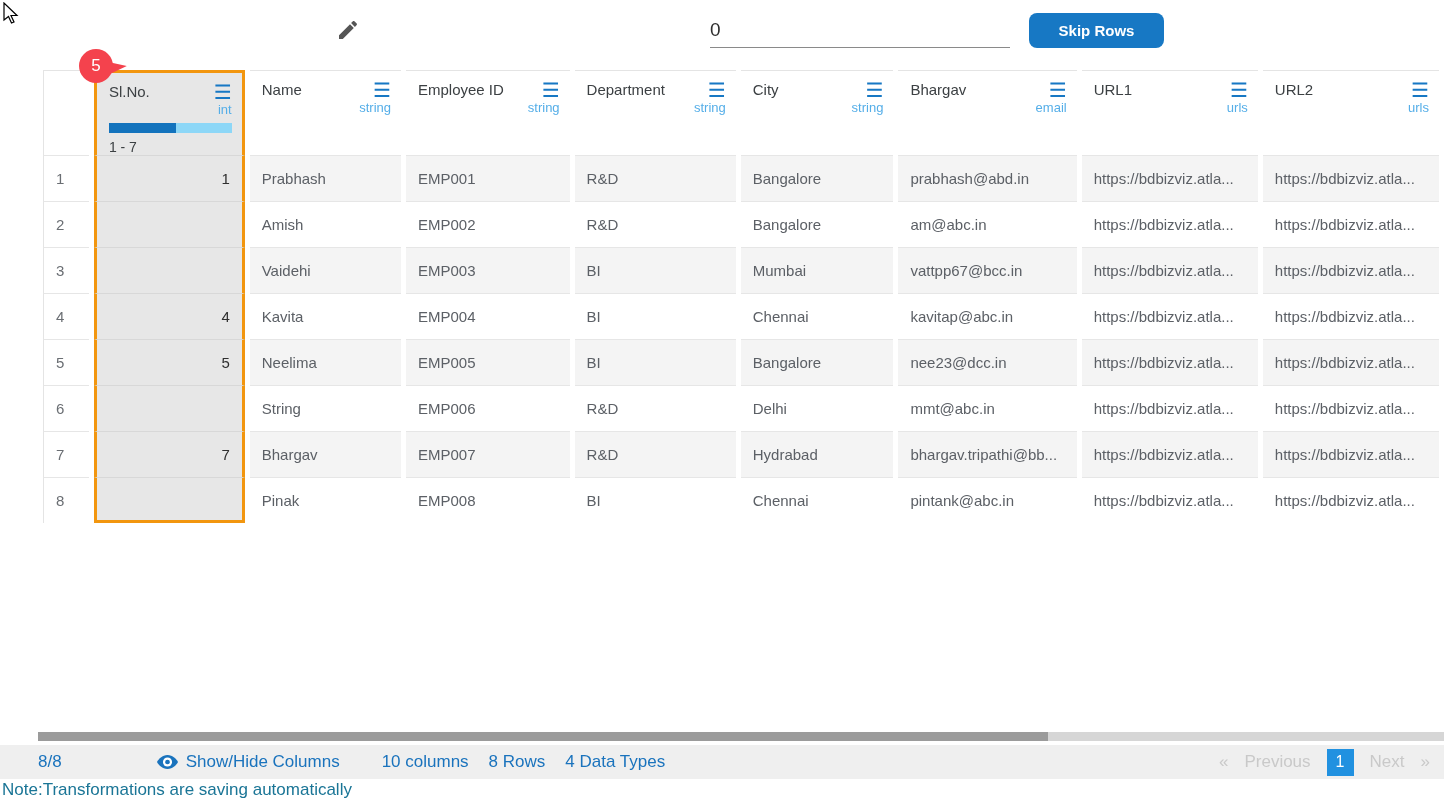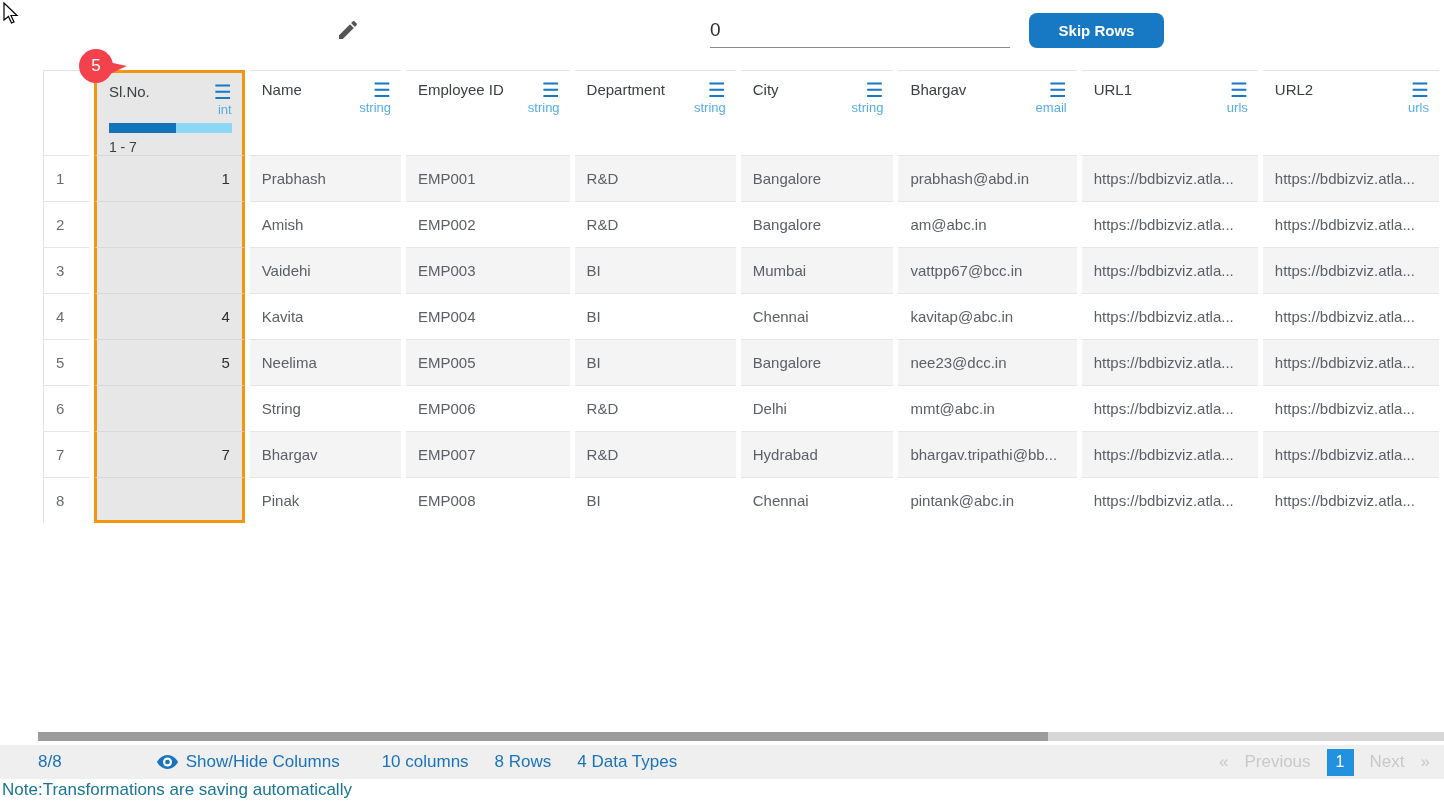--- a/index.html
+++ b/index.html
@@ -65,21 +65,21 @@
 
   
   .hscroll-track { position:absolute; left:38px; top:732px; width:1406px; height:9px; background:#d6d6d6; }
   .hscroll-thumb { position:absolute; left:0; top:0; width:1010px; height:9px; background:#9b9b9b; cursor:grab; }
 
   
   .footerbar { position:absolute; left:0; top:745px; width:1444px; height:34px; background:#efefef;
                display:flex; align-items:center; font-size:17px; color:#1a73bd; }
   .f-count { margin-left:38px; }
   .f-showhide { margin-left:95px; display:flex; align-items:center; gap:8px; cursor:pointer; }
-  .f-stats { margin-left:42px; display:flex; gap:26px; }
+  .f-stats { margin-left:42px; display:flex; gap:20px; }
   .pager { margin-left:auto; margin-right:14px; display:flex; align-items:center; gap:16px;
            color:#c9c9c9; font-size:17px; }
   .pager .pg-btn { cursor:pointer; }
   .page-active { width:27px; height:27px; background:#2191e0; color:#fff; display:flex;
                  align-items:center; justify-content:center; font-size:16px; cursor:pointer; }
   .note { position:absolute; left:2px; top:780px; font-size:17px; color:#1a7596; }
 </style>
 </head>
 <body>
 

